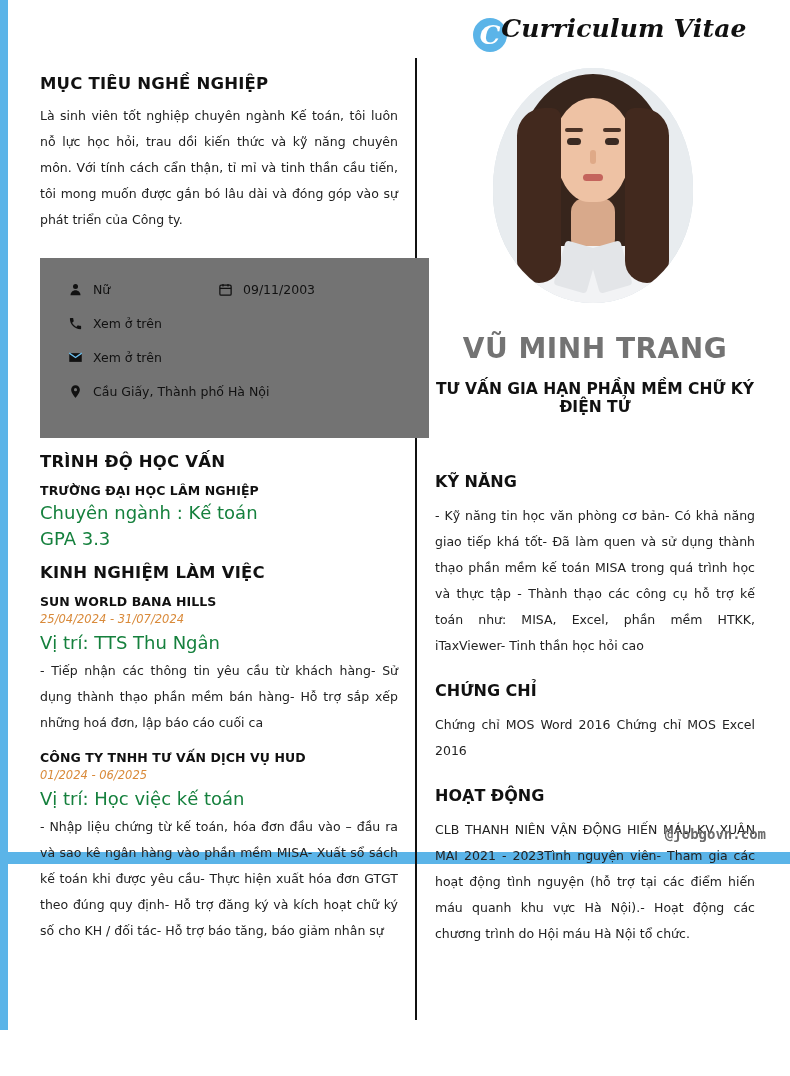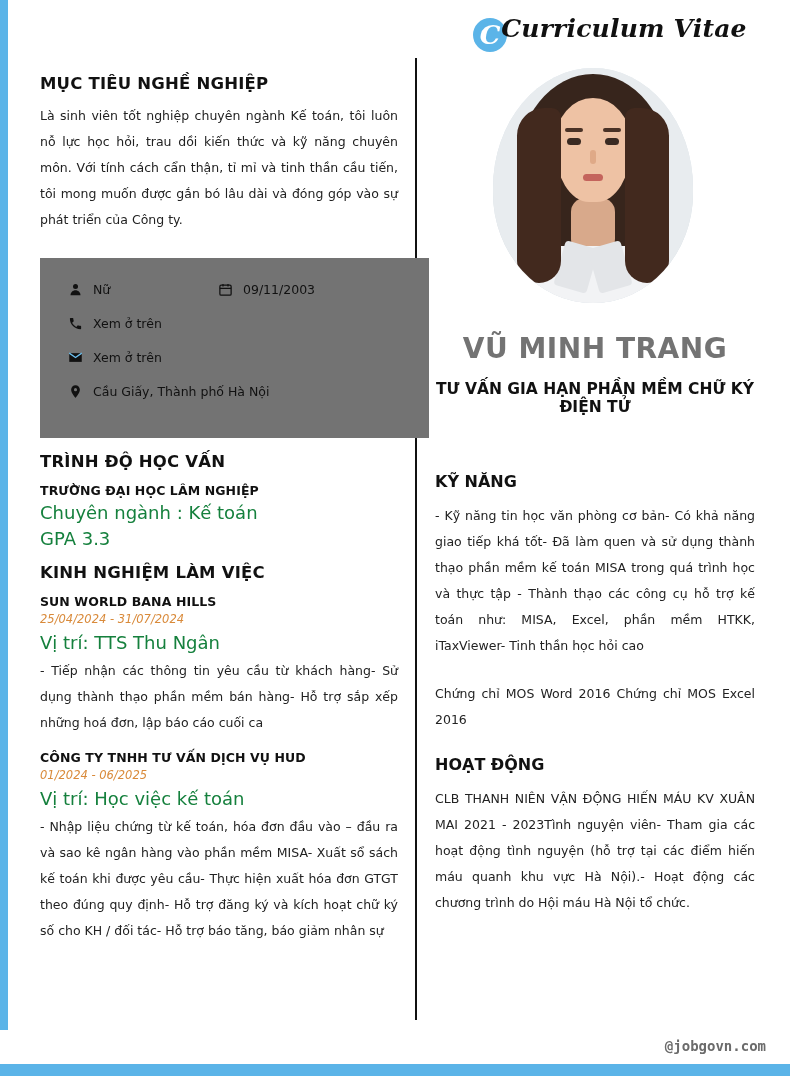--- a/index.html
+++ b/index.html
@@ -9,21 +9,21 @@
     height: 1076px;
     background: #ffffff;
     font-family: "DejaVu Sans", "Liberation Sans", sans-serif;
     color: #1a1a1a;
     position: relative;
     overflow: hidden;
   }
   .page {
     position: relative;
     width: 790px;
-    height: 1076px;
+    height: 864px;
     background: #fff;
   }
   
   .accent-left-top {
     position: absolute;
     left: 0; top: 0;
     width: 8px; height: 1030px;
     background: #5bb4e8;
   }
   .accent-bottom {
@@ -393,20 +393,21 @@
       <div class="line">Vị trí: Học việc kế toán</div>
       <div class="desc">- Nhập liệu chứng từ kế toán, hóa đơn đầu vào – đầu ra và sao kê ngân hàng vào phần mềm MISA- Xuất sổ sách kế toán khi được yêu cầu- Thực hiện xuất hóa đơn GTGT theo đúng quy định- Hỗ trợ đăng ký và kích hoạt chữ ký số cho KH / đối tác- Hỗ trợ báo tăng, báo giảm nhân sự</div>
     </div>
 
   </div>
 
   <div class="right-col">
     <h2 class="r-head">KỸ NĂNG</h2>
     <p class="r-para">- Kỹ năng tin học văn phòng cơ bản- Có khả năng giao tiếp khá tốt- Đã làm quen và sử dụng thành thạo phần mềm kế toán MISA trong quá trình học và thực tập - Thành thạo các công cụ hỗ trợ kế toán như: MISA, Excel,  phần mềm HTKK, iTaxViewer- Tinh thần học hỏi cao</p>
 
+    <h2 class="r-head sp">CHỨNG CHỈ</h2>
     <p class="r-para">Chứng chỉ MOS Word 2016 Chứng chỉ MOS Excel 2016</p>
 
     <h2 class="r-head sp">HOẠT ĐỘNG</h2>
     <p class="r-para">CLB THANH NIÊN VẬN ĐỘNG HIẾN MÁU KV XUÂN MAI 2021 - 2023Tình nguyện viên- Tham gia các hoạt động tình nguyện (hỗ trợ tại các điểm hiến máu quanh khu vực Hà Nội).- Hoạt động các chương trình do Hội máu Hà Nội tổ chức.</p>
   </div>
 
   <div class="watermark">@jobgovn.com</div>
 
 </div>
 

